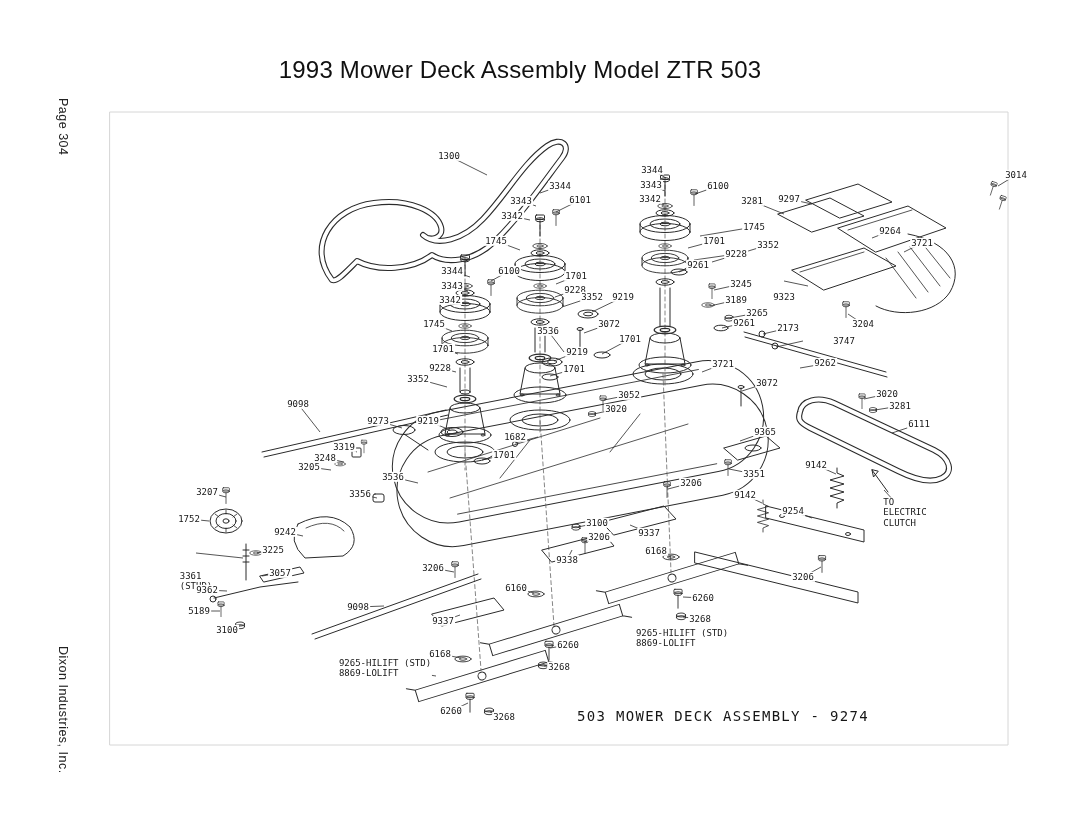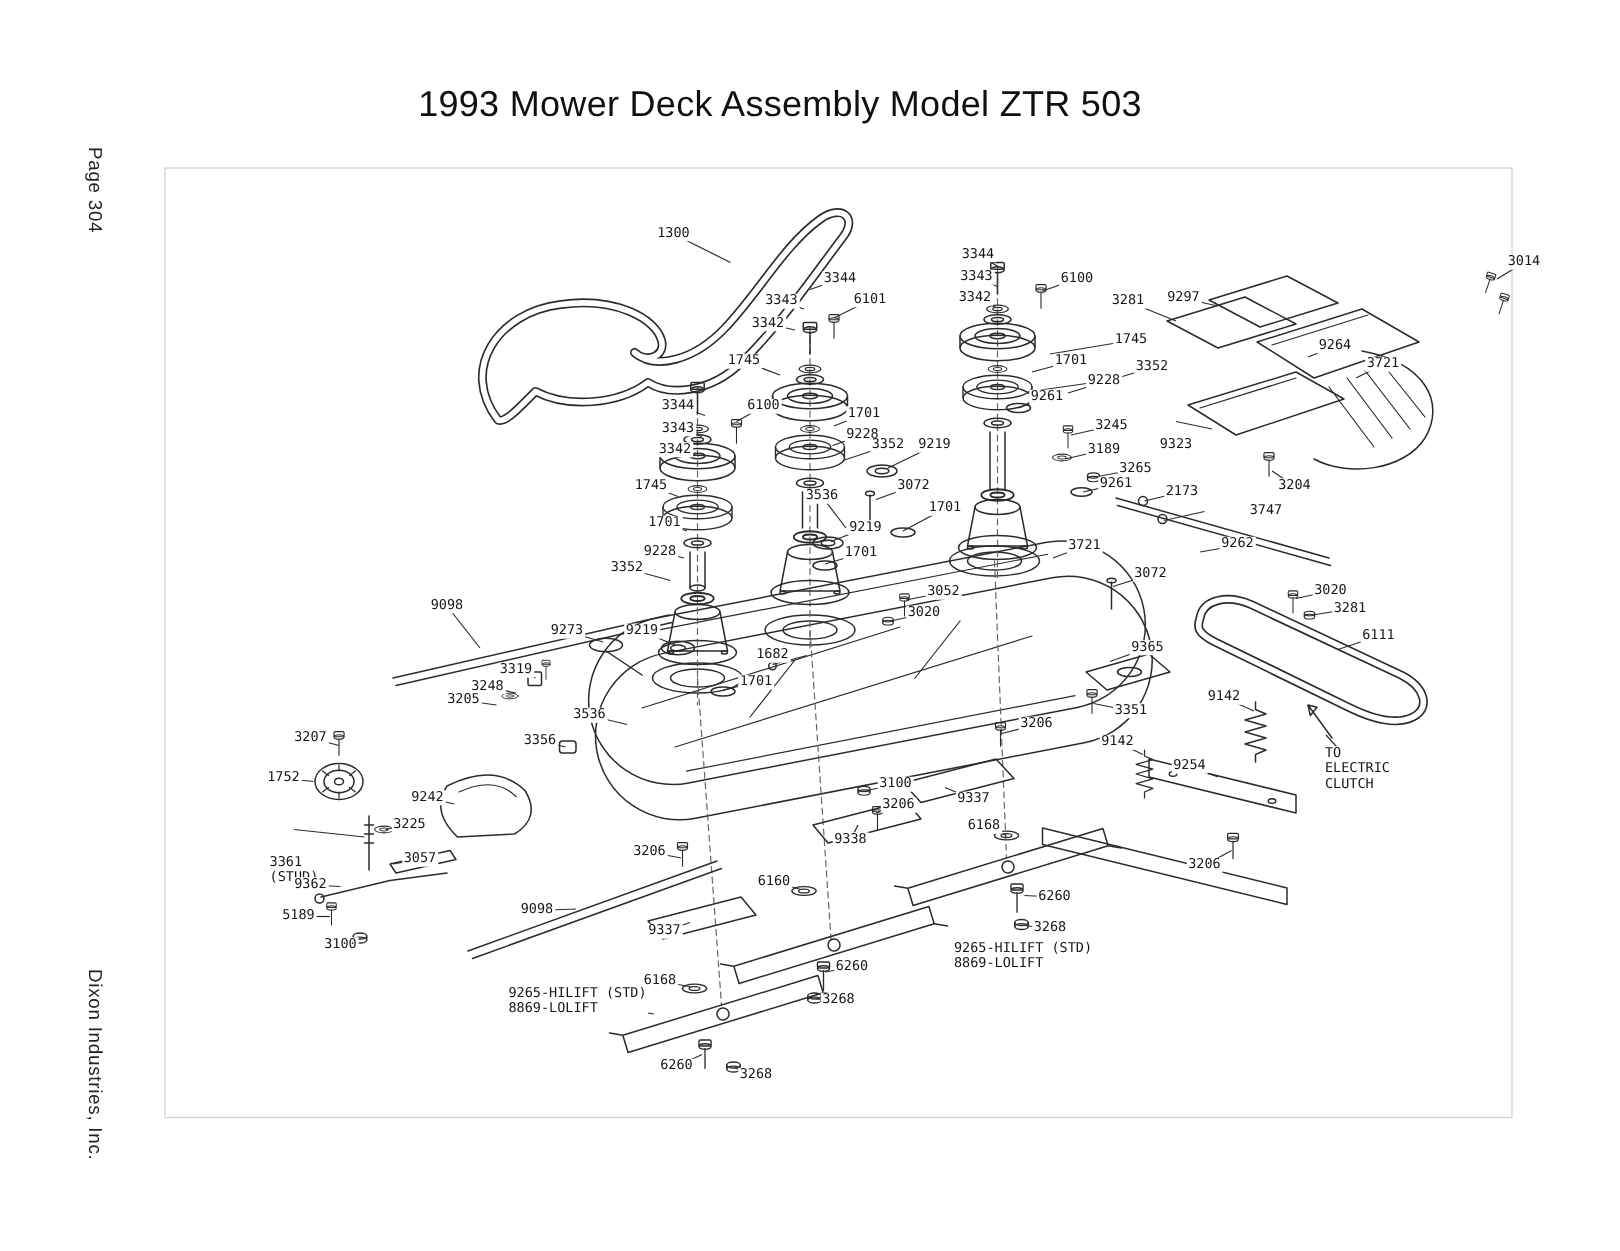--- a/index.html
+++ b/index.html
@@ -36,20 +36,21 @@
               color:#161616;background:#fff;padding:0 1px;white-space:pre;text-align:left;}
 </style>
 </head>
 <body>
 
 <div id="page">
 
   <div class="title">1993 Mower Deck Assembly Model ZTR 503</div>
   <div class="margin-text margin-top">Page 304</div>
   <div class="margin-text margin-bottom">Dixon Industries, Inc.</div>
+  <div class="caption">503 MOWER DECK ASSEMBLY - 9274</div>
 
   <svg id="art" class="layer" viewBox="0 0 1080 834">
     <defs>
       <g id="washer">
           <ellipse rx="9" ry="3.2"></ellipse>
           <ellipse rx="4" ry="1.4"></ellipse>
         </g>
       <g id="pulley">
         <ellipse cx="0" cy="8" rx="25" ry="8.5"></ellipse>
         <line x1="-25" y1="0" x2="-25" y2="8"></line>

